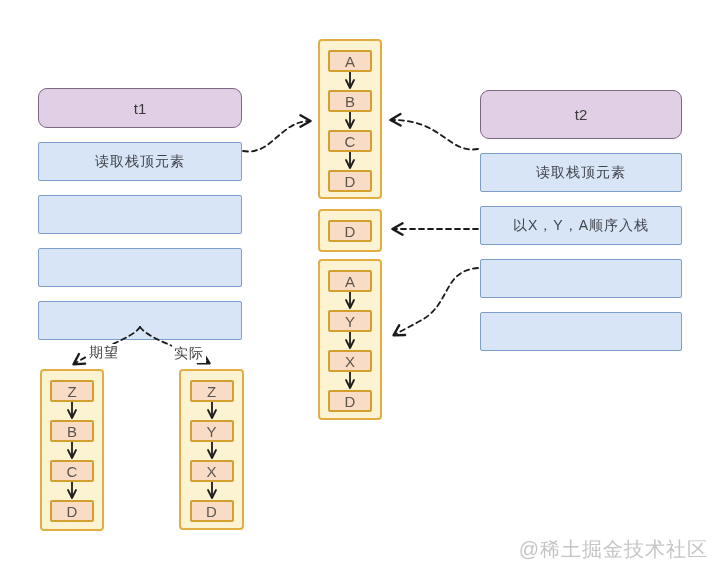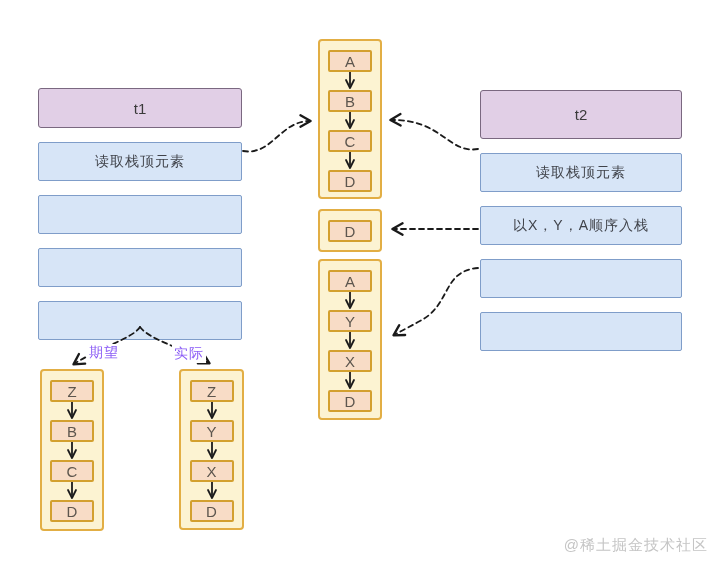--- a/index.html
+++ b/index.html
@@ -19,21 +19,21 @@
   html,body{margin:0;padding:0;background:#ffffff;}
   body{font-family:"Liberation Sans","DejaVu Sans",sans-serif;}
   .canvas{position:relative;width:721px;height:571px;background:#ffffff;overflow:hidden;}
 
   
   .ttable{position:absolute;}
   .thead{
     box-sizing:border-box;height:40px;
     background:var(--table-header-bg);
     border:1.6px solid var(--table-header-border);
-    border-radius:3px;
+    border-radius:9px;
     display:flex;align-items:center;justify-content:center;
     font-size:15px;color:#3a3a3a;
   }
   .trow{
     box-sizing:border-box;height:39px;margin-top:14px;
     background:var(--table-row-bg);
     border:1.4px solid var(--table-row-border);
     border-radius:2px;
     display:flex;align-items:center;justify-content:center;
     font-size:14px;color:var(--ink);letter-spacing:1px;
@@ -58,24 +58,24 @@
   }
   .varrow{width:14px;height:18px;flex:0 0 18px;}
   .varrow path{stroke:var(--arrow);stroke-width:1.8;fill:none;stroke-linecap:round;stroke-linejoin:round;}
 
   
   .overlay{position:absolute;left:0;top:0;pointer-events:none;}
   .dash{stroke:var(--arrow);stroke-width:1.8;fill:none;stroke-dasharray:5 4;stroke-linecap:round;}
 
   .branch-label{
     position:absolute;background:#ffffff;padding:0 2px;
-    font-size:14px;color:#8b5cf6;letter-spacing:1px;
+    font-size:14px;color:#404040;letter-spacing:1px;
   }
   .watermark{
-    position:absolute;font-size:15px;color:var(--watermark);letter-spacing:1px;
+    position:absolute;font-size:20px;color:var(--watermark);letter-spacing:1px;
   }
 </style>
 </head>
 <body>
 
 <div class="canvas">
 
   <div class="ttable" style="left:38px;top:88px;width:204px;">
     <div class="thead">
       <span>t1</span>

